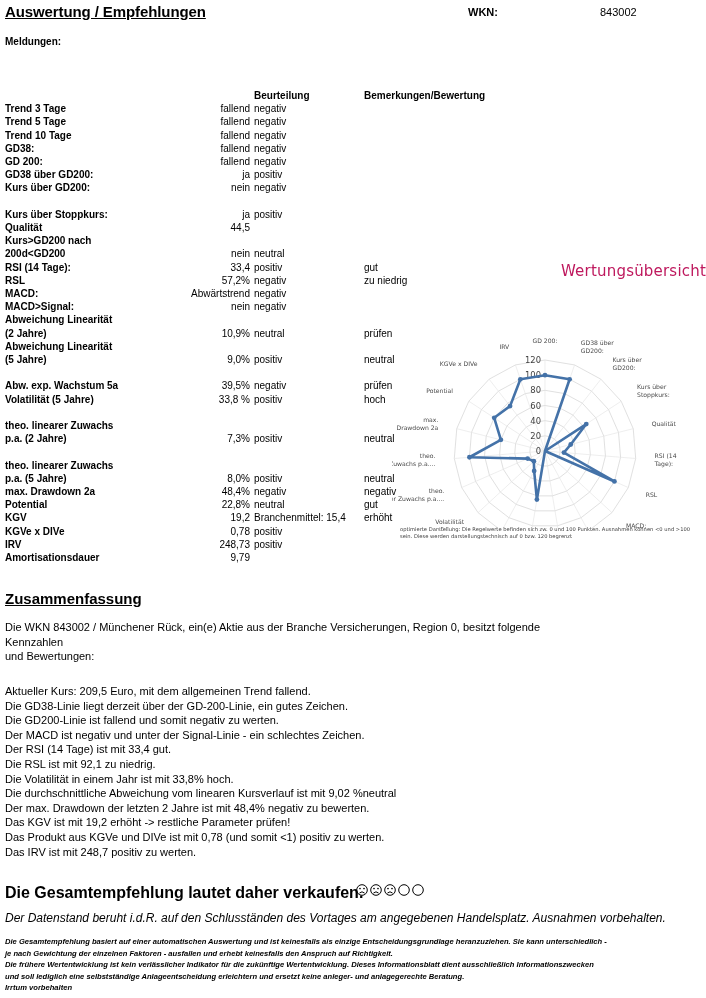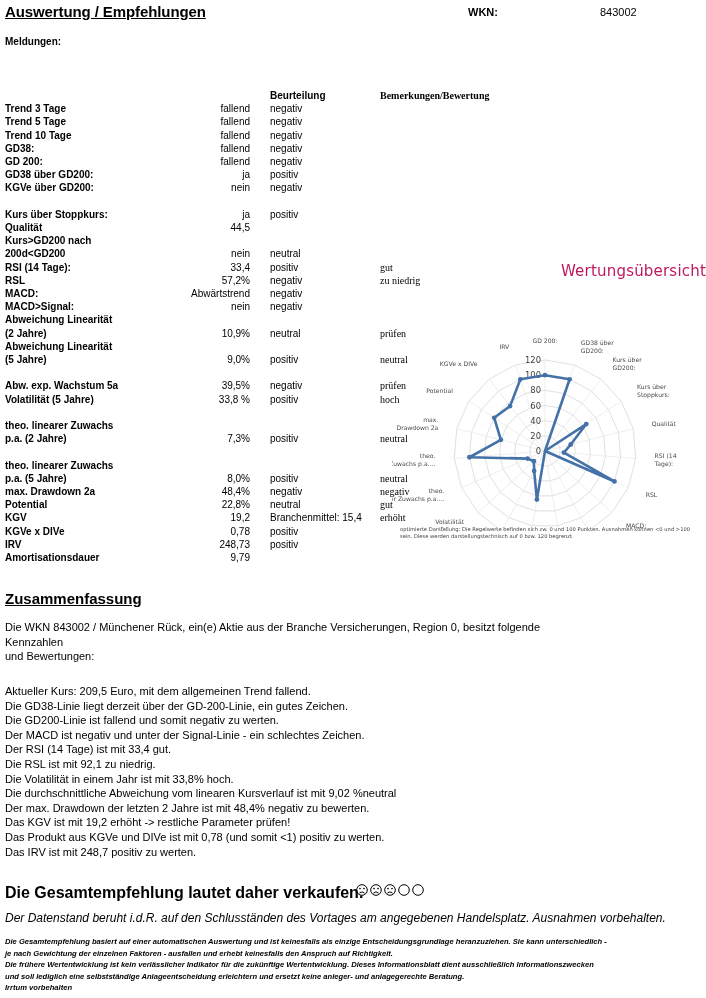--- a/index.html
+++ b/index.html
@@ -28,23 +28,23 @@
 
   
   #metrics{
     position:absolute; left:5px; top:89px;
     border-collapse:collapse;
     font-size:10px;
     width:515px;
   }
   #metrics td{padding:0; vertical-align:top; line-height:13.2px; height:13.2px;}
   #metrics .c-label{width:160px; font-weight:bold; white-space:nowrap;}
-  #metrics .c-value{width:85px; text-align:right; padding-right:20px; white-space:nowrap;}
+  #metrics .c-value{width:85px; text-align:right; padding-right:4px; white-space:nowrap;}
   #metrics .c-judge{width:110px; white-space:nowrap;}
-  #metrics .c-remark{white-space:nowrap;font-family:Liberation Serif, serif;}
+  #metrics .c-remark{white-space:nowrap;}
   #metrics tr.head td{font-weight:bold;}
   #metrics tr.head .c-judge, #metrics tr.head .c-remark{font-weight:bold;}
   #metrics tr.spacer td{height:13.2px;}
 
   
   #chart-panel{position:absolute; left:392px; top:262px; width:314px; height:300px;}
   #chart-title{
     position:absolute; left:0; top:0; width:314px; text-align:right;
     font-size:15px; color:#be185d; font-family:"DejaVu Sans", sans-serif;
     letter-spacing:0.2px;
@@ -121,21 +121,21 @@
           <td class="c-judge">negativ</td>
           <td class="c-remark"></td>
         </tr>
         <tr class="">
           <td class="c-label">GD38 über GD200:</td>
           <td class="c-value">ja</td>
           <td class="c-judge">positiv</td>
           <td class="c-remark"></td>
         </tr>
         <tr class="">
-          <td class="c-label">KGVe über GD200:</td>
+          <td class="c-label">Kurs über GD200:</td>
           <td class="c-value">nein</td>
           <td class="c-judge">negativ</td>
           <td class="c-remark"></td>
         </tr>
         <tr class="spacer">
           <td class="c-label"></td>
           <td class="c-value"></td>
           <td class="c-judge"></td>
           <td class="c-remark"></td>
         </tr>

